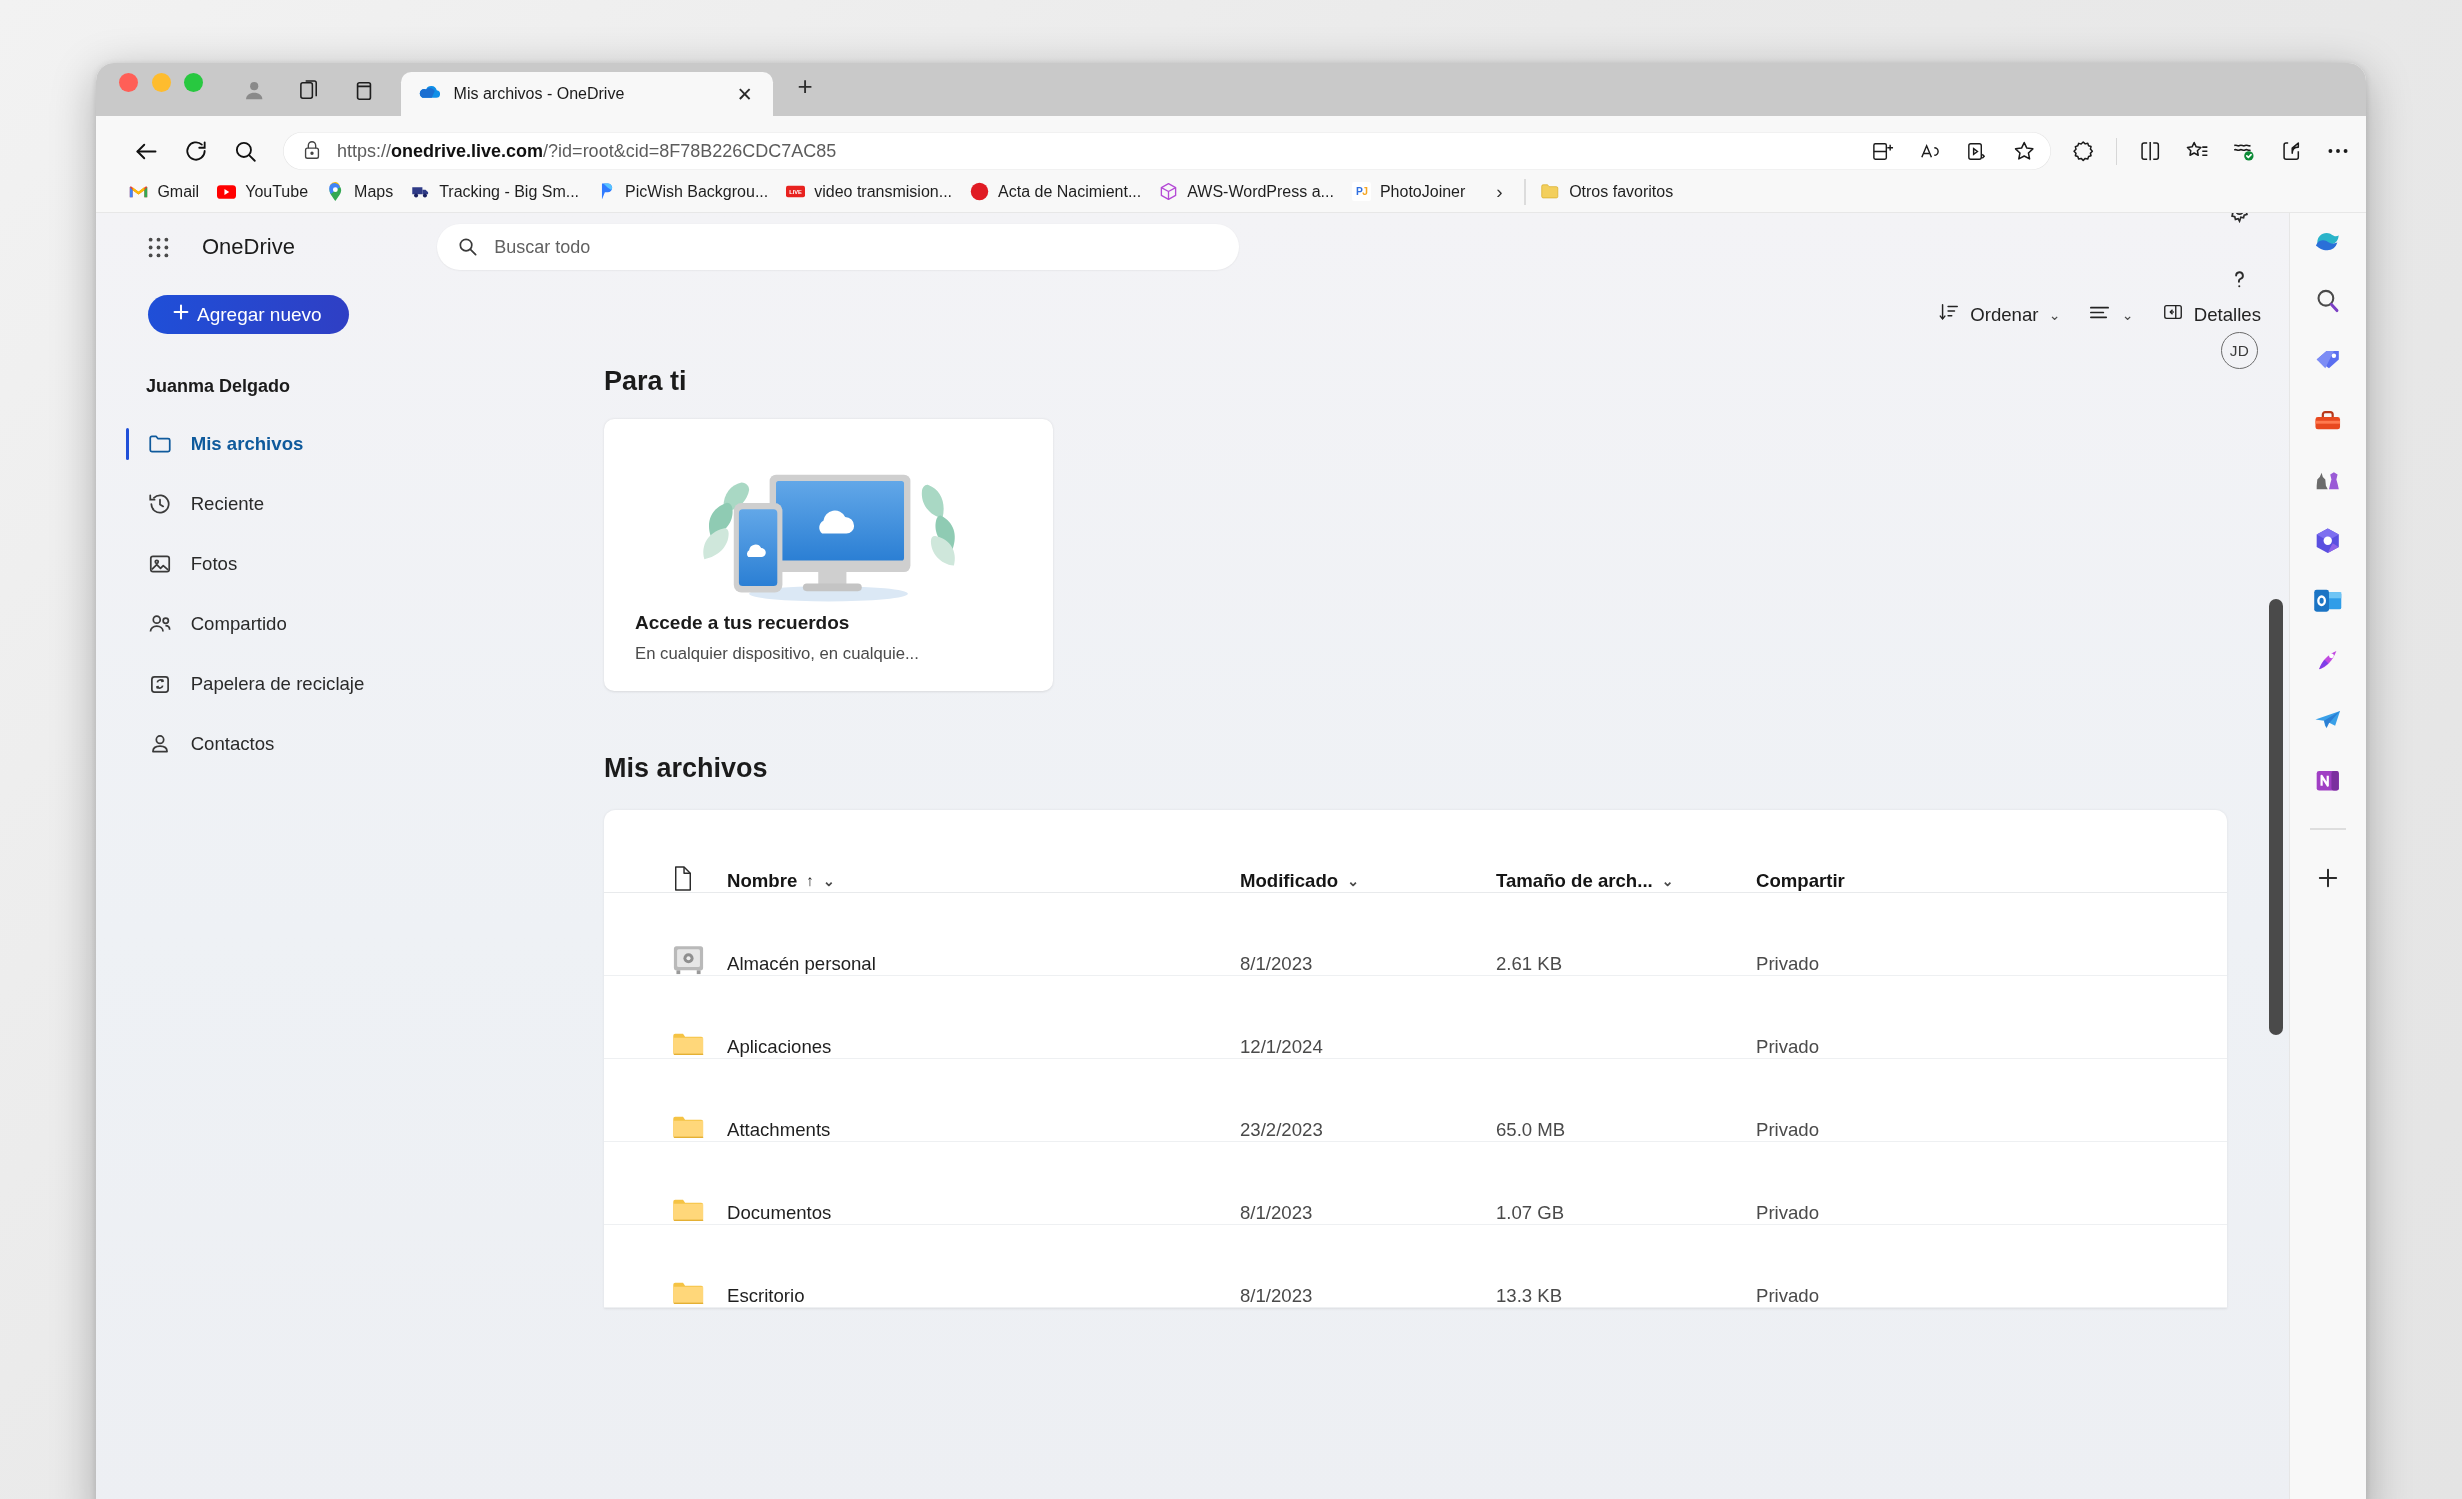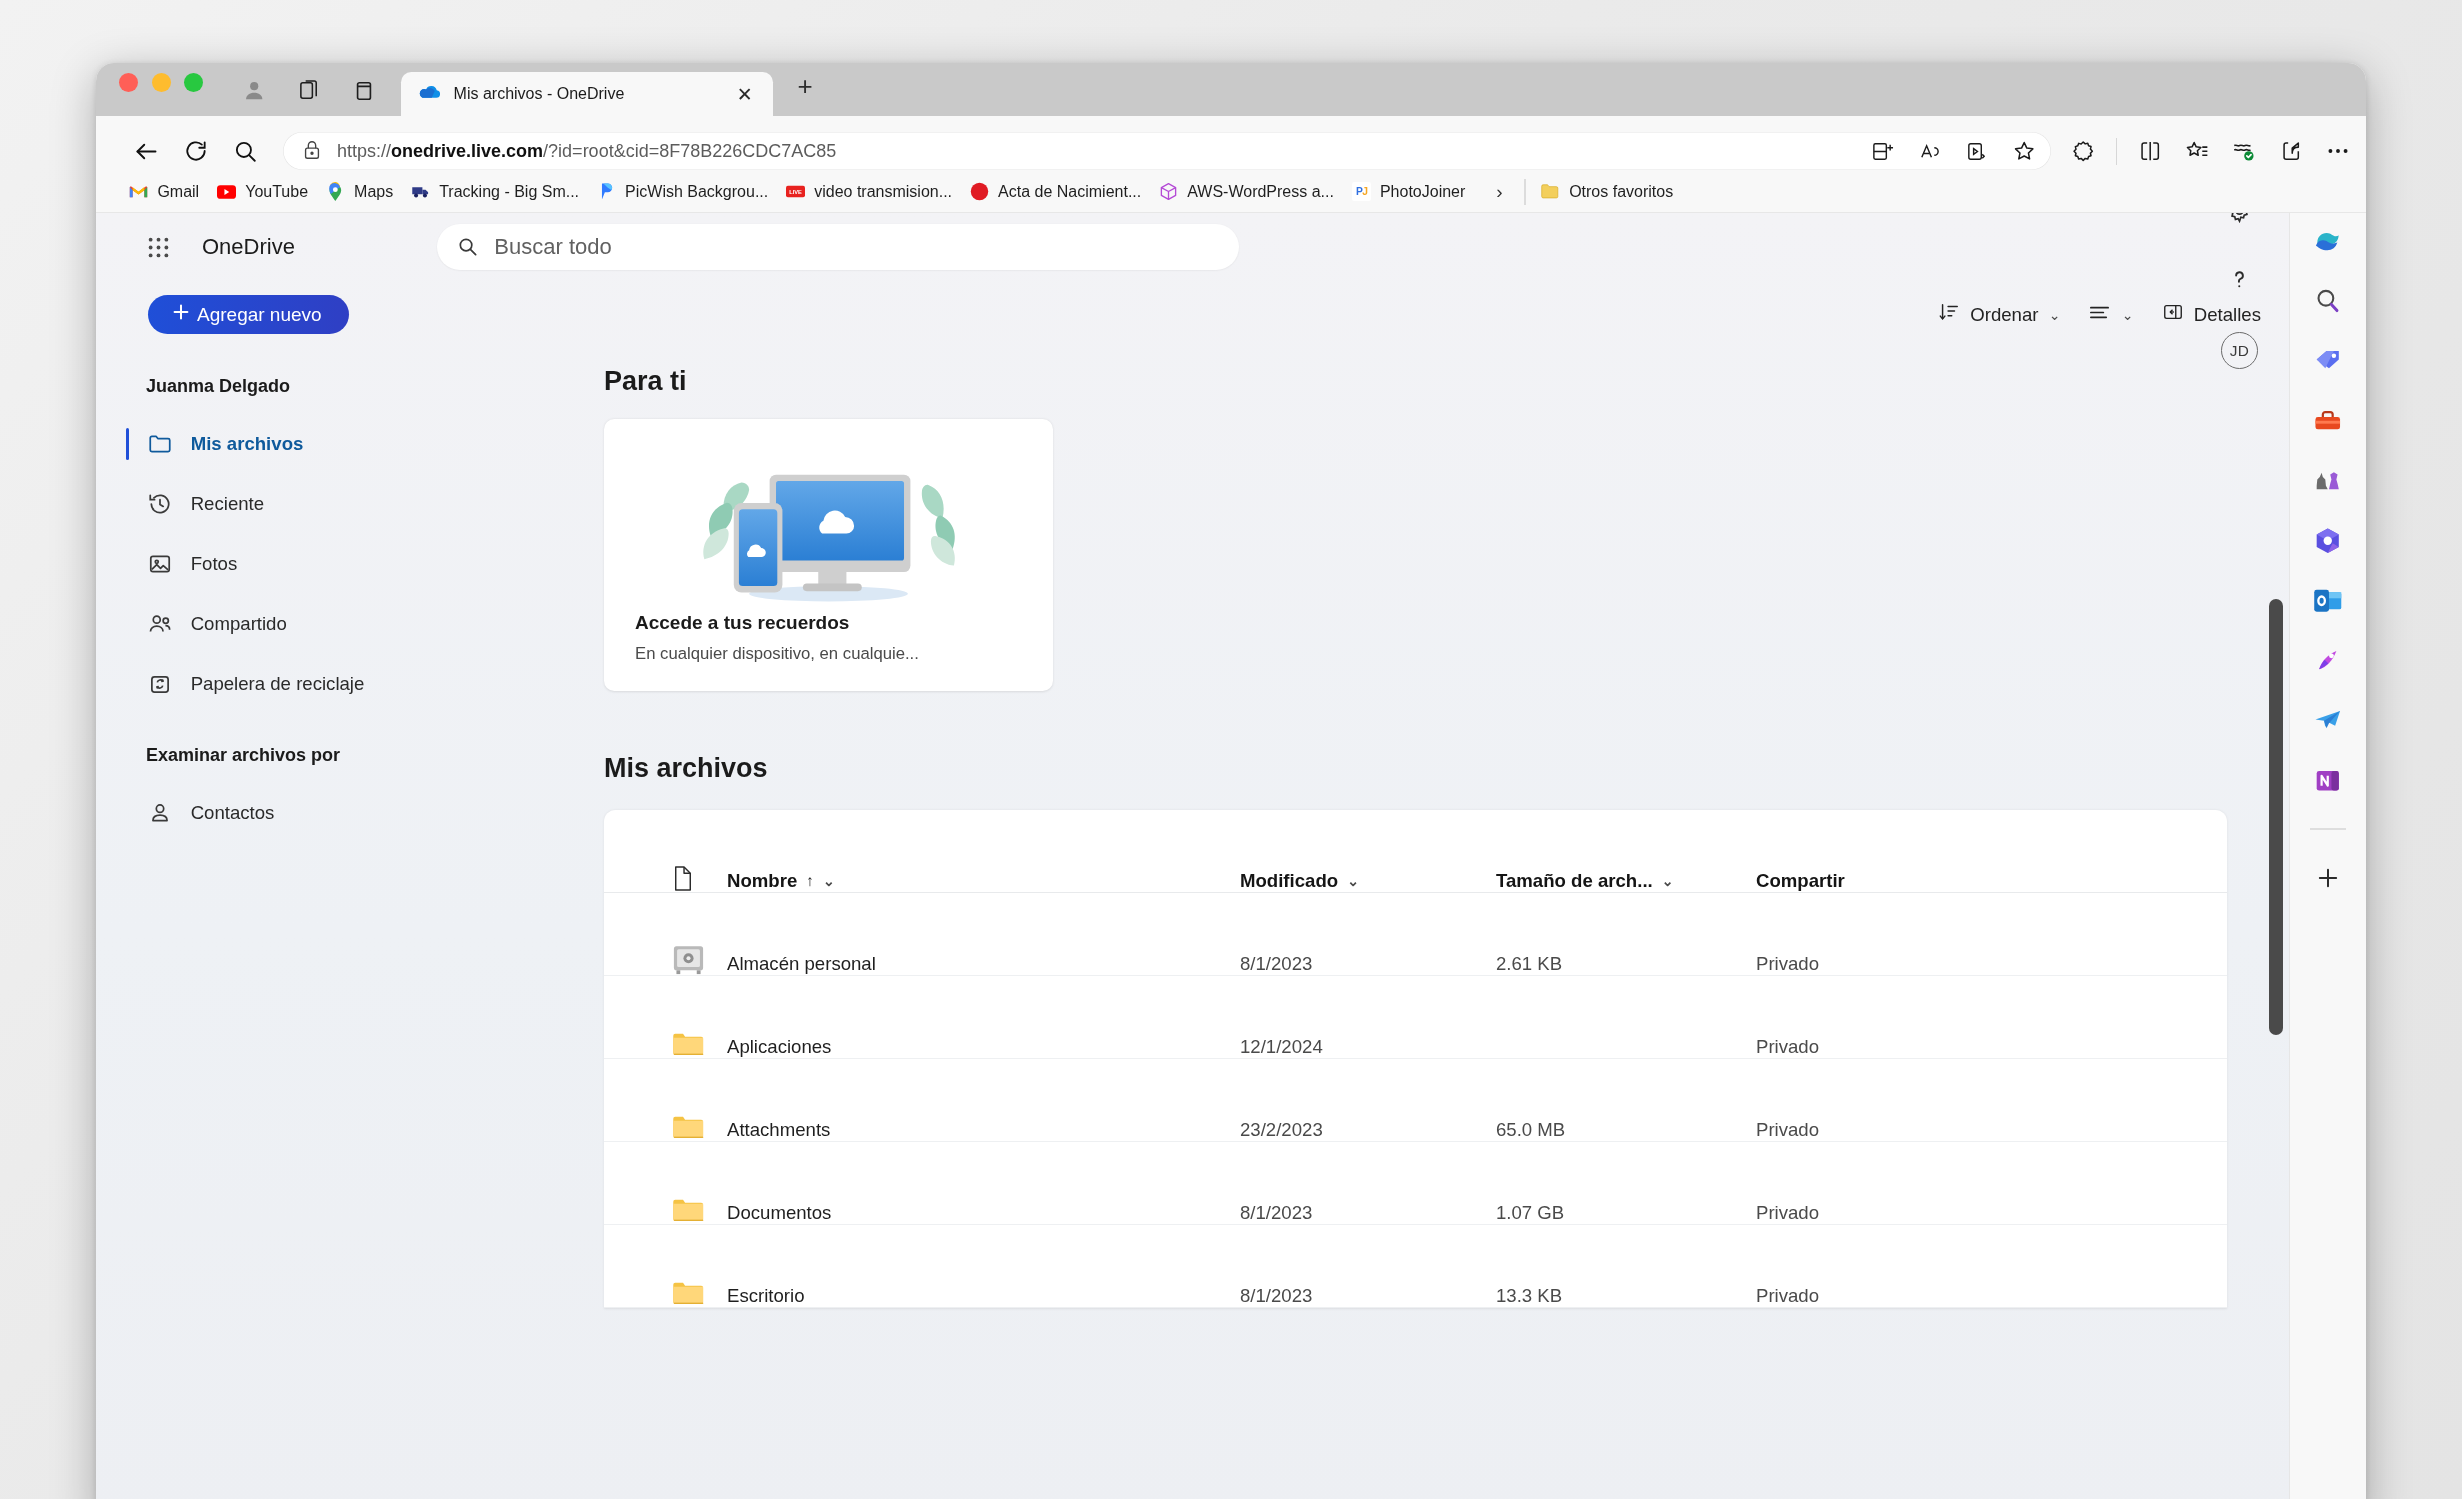--- a/index.html
+++ b/index.html
@@ -113,21 +113,21 @@
   #od-header { height: 68px; display: flex; align-items: center; padding: 0 26px 0 26px; margin-left: 19px; }
   #waffle { width: 35px; height: 35px; display:flex; align-items:center; justify-content:center; cursor:pointer; }
   #od-brand { font-size: 22px; color: #1b1b1b; margin-left: 26px; font-weight: 400; }
   #od-search {
     width: 802px; height: 46px; background: #fff; border-radius: 23px;
     display: flex; align-items: center; gap: 15.4px; padding: 0 19px;
     margin-left: 142px;
     box-shadow: 0 0.6px 1.9px rgba(0,0,0,0.07);
   }
   #od-search input {
-    border: none; outline: none; font-size: 22px; color: #3c3c3c; width: 100%;
+    border: none; outline: none; font-size: 18px; color: #3c3c3c; width: 100%;
     font-family: "Liberation Sans", sans-serif; background: transparent;
   }
   #od-search input::placeholder { color: #616161; }
   #od-header-right { margin-left: auto; display: flex; align-items: center; gap: 37px; padding-right: 5.1px; flex-direction: column;}
   .hdr-ico { width: 32px; height: 32px; display:flex; align-items:center; justify-content:center; cursor:pointer; }
   #avatar {
     width: 37px; height: 37px; border-radius: 50%;
     border: 1.3px solid #6b6b6b; display:flex; align-items:center; justify-content:center;
     font-size: 15.4px; color: #3a3a3a; letter-spacing: 0.3px;
   }
@@ -622,21 +622,20 @@
               <svg width="26" height="26" viewBox="0 0 24 24" fill="none" stroke="#3a3a3a" stroke-width="1.6" stroke-linejoin="round">
                   <rect x="4.5" y="5.5" width="15" height="14" rx="2.4"></rect>
                   <path d="M9.5 10.5a3 3 0 0 1 5.2-1.2"></path>
                   <path d="M14.5 13.5a3 3 0 0 1-5.2 1.2"></path>
                   <path d="M14.2 7.8l.6 1.6-1.7.3M9.8 16.2l-.6-1.6 1.7-.3"></path>
                 </svg>
             </span>
             <span>Papelera de reciclaje</span>
           </div>
 
-          <div class="side-section-title" style="padding-top:31px">Examinar archivos por</div>
 
           <div class="side-item">
             <span class="side-ico">
               <svg width="26" height="26" viewBox="0 0 24 24" fill="none" stroke="#3a3a3a" stroke-width="1.6" stroke-linejoin="round">
                   <circle cx="12" cy="8" r="3.4"></circle>
                   <path d="M5.5 19c0-3.4 3-5 6.5-5s6.5 1.6 6.5 5z"></path>
                 </svg>
             </span>
             <span>Contactos</span>
           </div>

